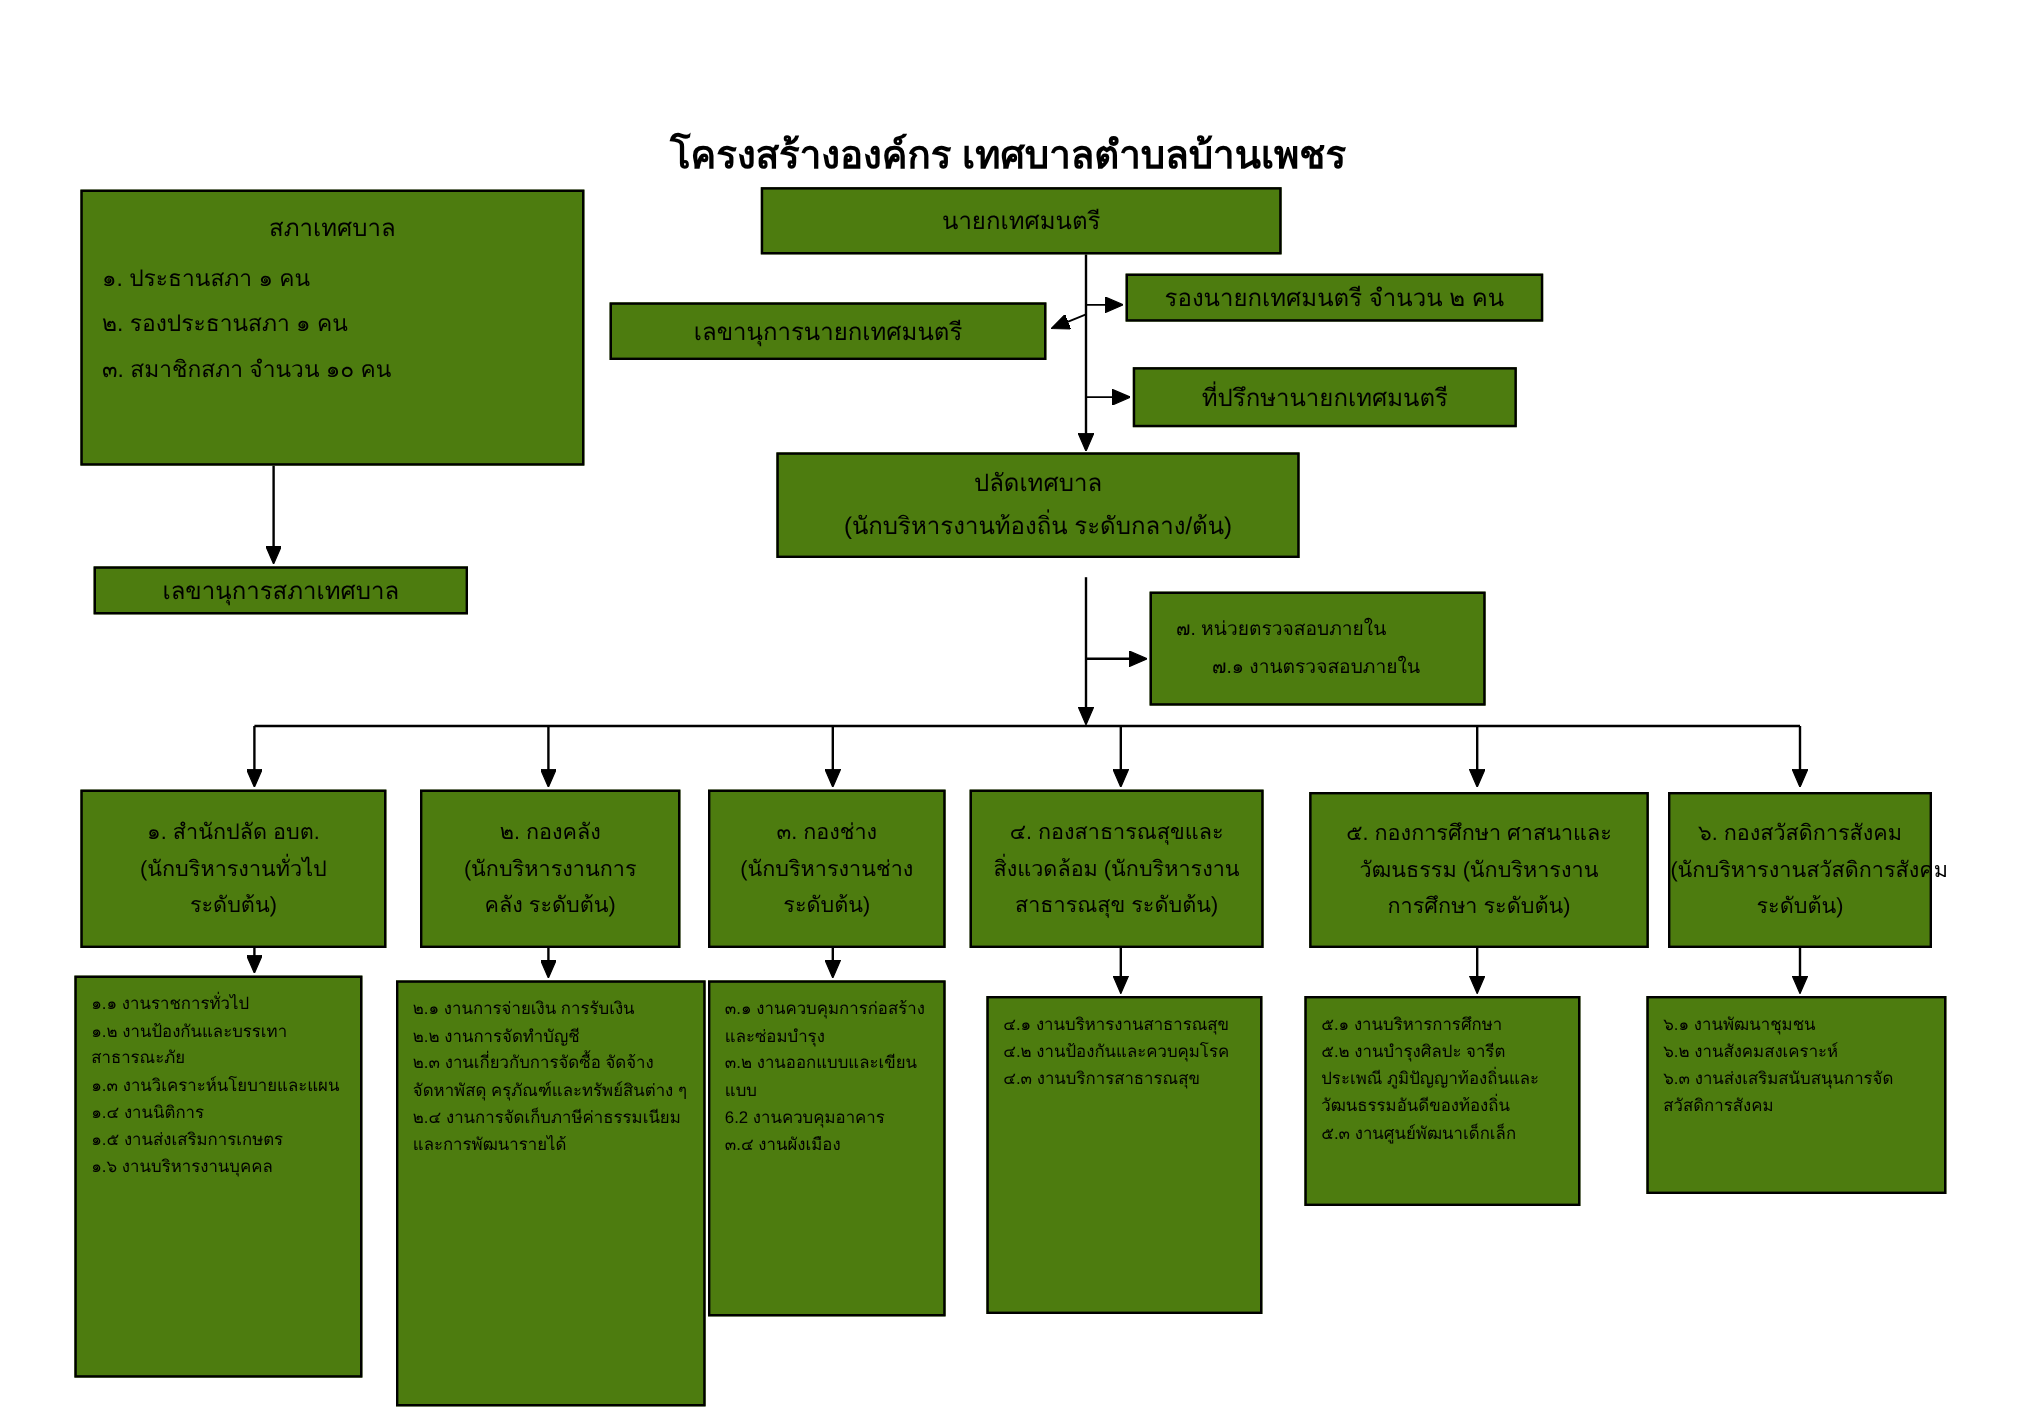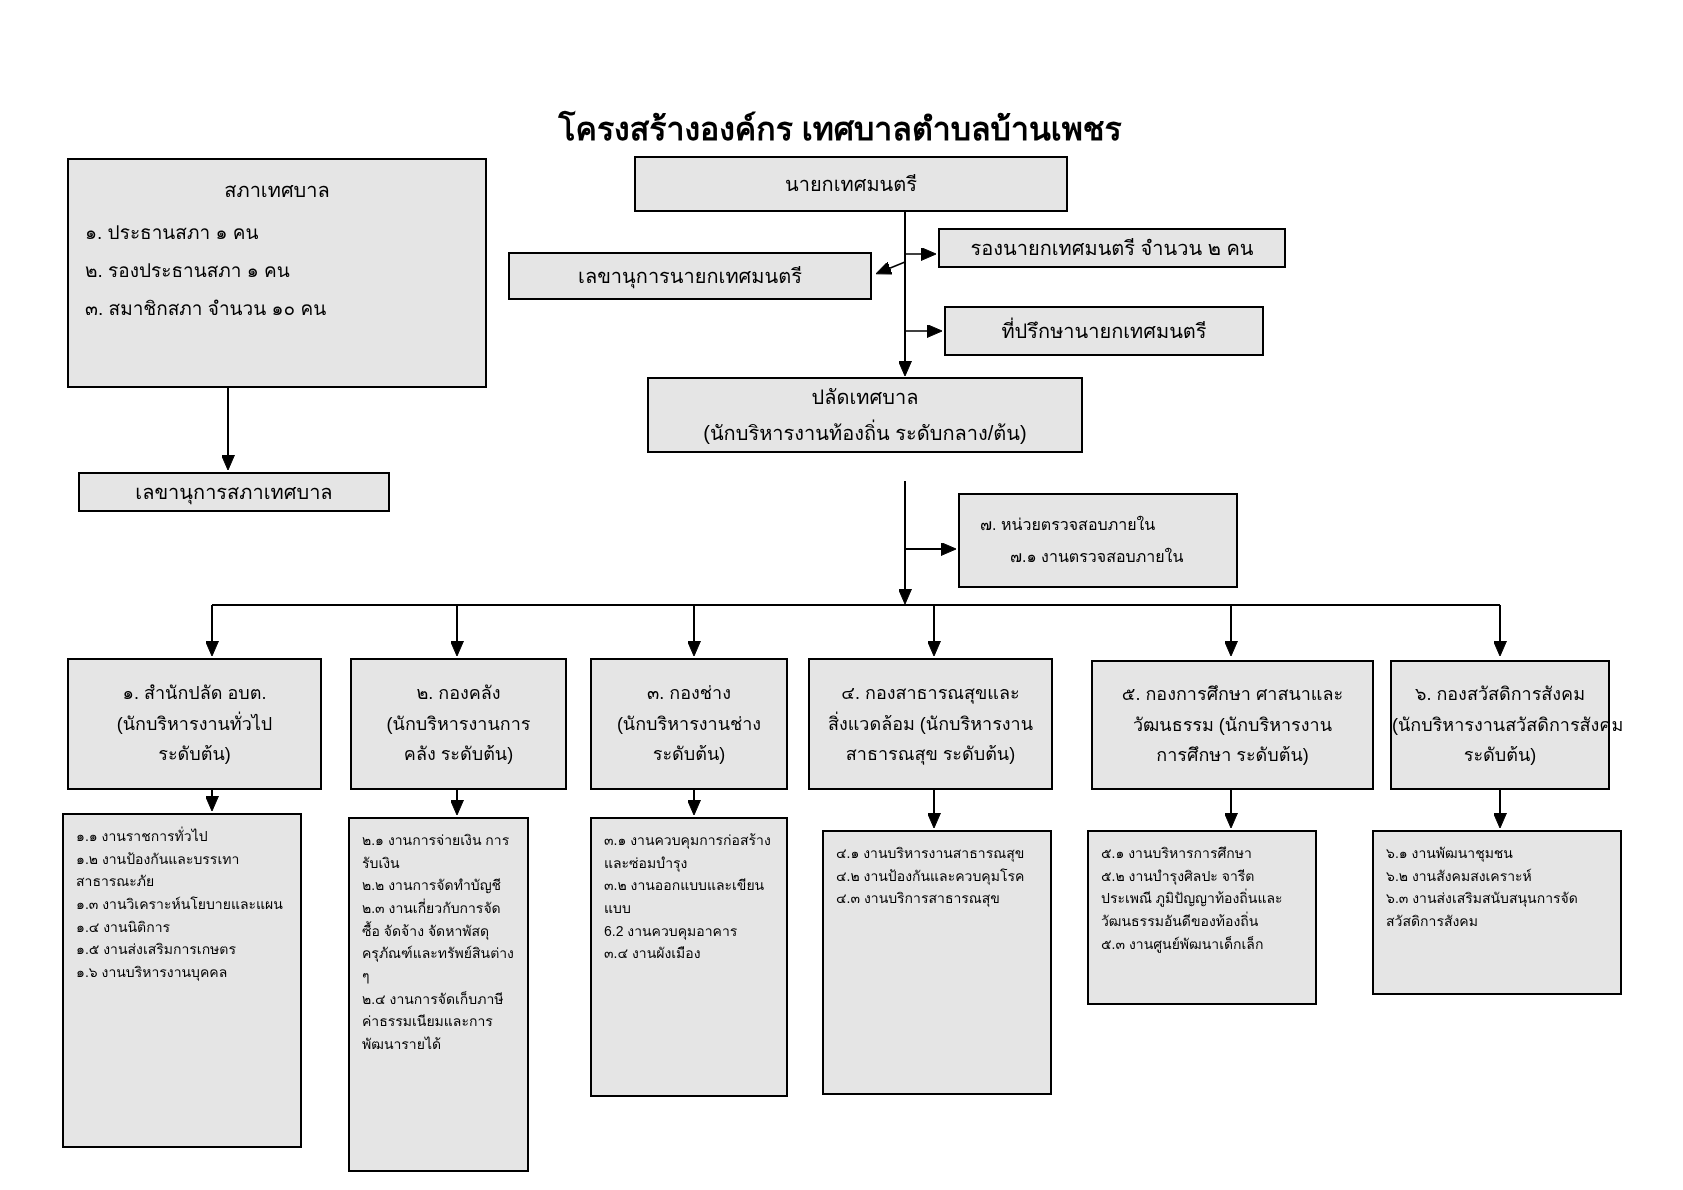--- a/index.html
+++ b/index.html
@@ -7,21 +7,21 @@
     position:relative;
     width:1683px;height:1190px;
     background:#ffffff;
     font-family:"Liberation Sans","DejaVu Sans",sans-serif;
     color:#000;
     overflow:hidden;
   }
   .box{
     position:absolute;
     border:2px solid #000;
-    background:#e5e5e5;
+    background:#4d7c0f;
     box-sizing:border-box;
   }
   .center-v{display:flex;flex-direction:column;justify-content:center;}
   .center-h{text-align:center;}
   #title{
     position:absolute;left:420px;top:103px;width:840px;
     text-align:center;font-size:32px;font-weight:bold;
   }
   .single{font-size:20px;}
   .clerk-line{font-size:20px;text-align:center;line-height:1.8;}
@@ -98,21 +98,21 @@
   </div>
 
   <div class="box center-v center-h single" style="left:938px;top:228px;width:348px;height:40px;">
     <div>รองนายกเทศมนตรี  จำนวน  ๒  คน</div>
   </div>
 
   <div class="box center-v center-h single" style="left:944px;top:306px;width:320px;height:50px;">
     <div>ที่ปรึกษานายกเทศมนตรี</div>
   </div>
 
-  <div class="box center-v" style="left:647px;top:377px;width:436px;height:76px;">
+  <div class="box center-v" style="left:647px;top:377px;width:436px;height:88px;">
     <div>
         <div class="clerk-line">ปลัดเทศบาล</div>
         <div class="clerk-line">(นักบริหารงานท้องถิ่น  ระดับกลาง/ต้น)</div>
       </div>
   </div>
 
   <div class="box center-v center-h single" style="left:78px;top:472px;width:312px;height:40px;">
     <div>เลขานุการสภาเทศบาล</div>
   </div>
 
@@ -141,21 +141,21 @@
       </div>
   </div>
 
   <div class="box center-v" style="left:350px;top:658px;width:217px;height:132px;">
     <div>
         <div class="hline">๒.  กองคลัง</div>
         <div class="hline">(นักบริหารงานการ</div>
         <div class="hline">คลัง  ระดับต้น)</div>
       </div>
   </div>
-  <div class="box sub" style="left:348px;top:817px;width:181px;height:355px;">
+  <div class="box sub" style="left:330px;top:817px;width:258px;height:355px;">
     <div>
         <div class="item">๒.๑  งานการจ่ายเงิน การรับเงิน</div>
         <div class="item">๒.๒  งานการจัดทำบัญชี</div>
         <div class="item">๒.๓  งานเกี่ยวกับการจัดซื้อ  จัดจ้าง  จัดหาพัสดุ  ครุภัณฑ์และทรัพย์สินต่าง ๆ</div>
         <div class="item">๒.๔  งานการจัดเก็บภาษีค่าธรรมเนียมและการพัฒนารายได้</div>
       </div>
   </div>
 
   <div class="box center-v" style="left:590px;top:658px;width:198px;height:132px;">
     <div>

